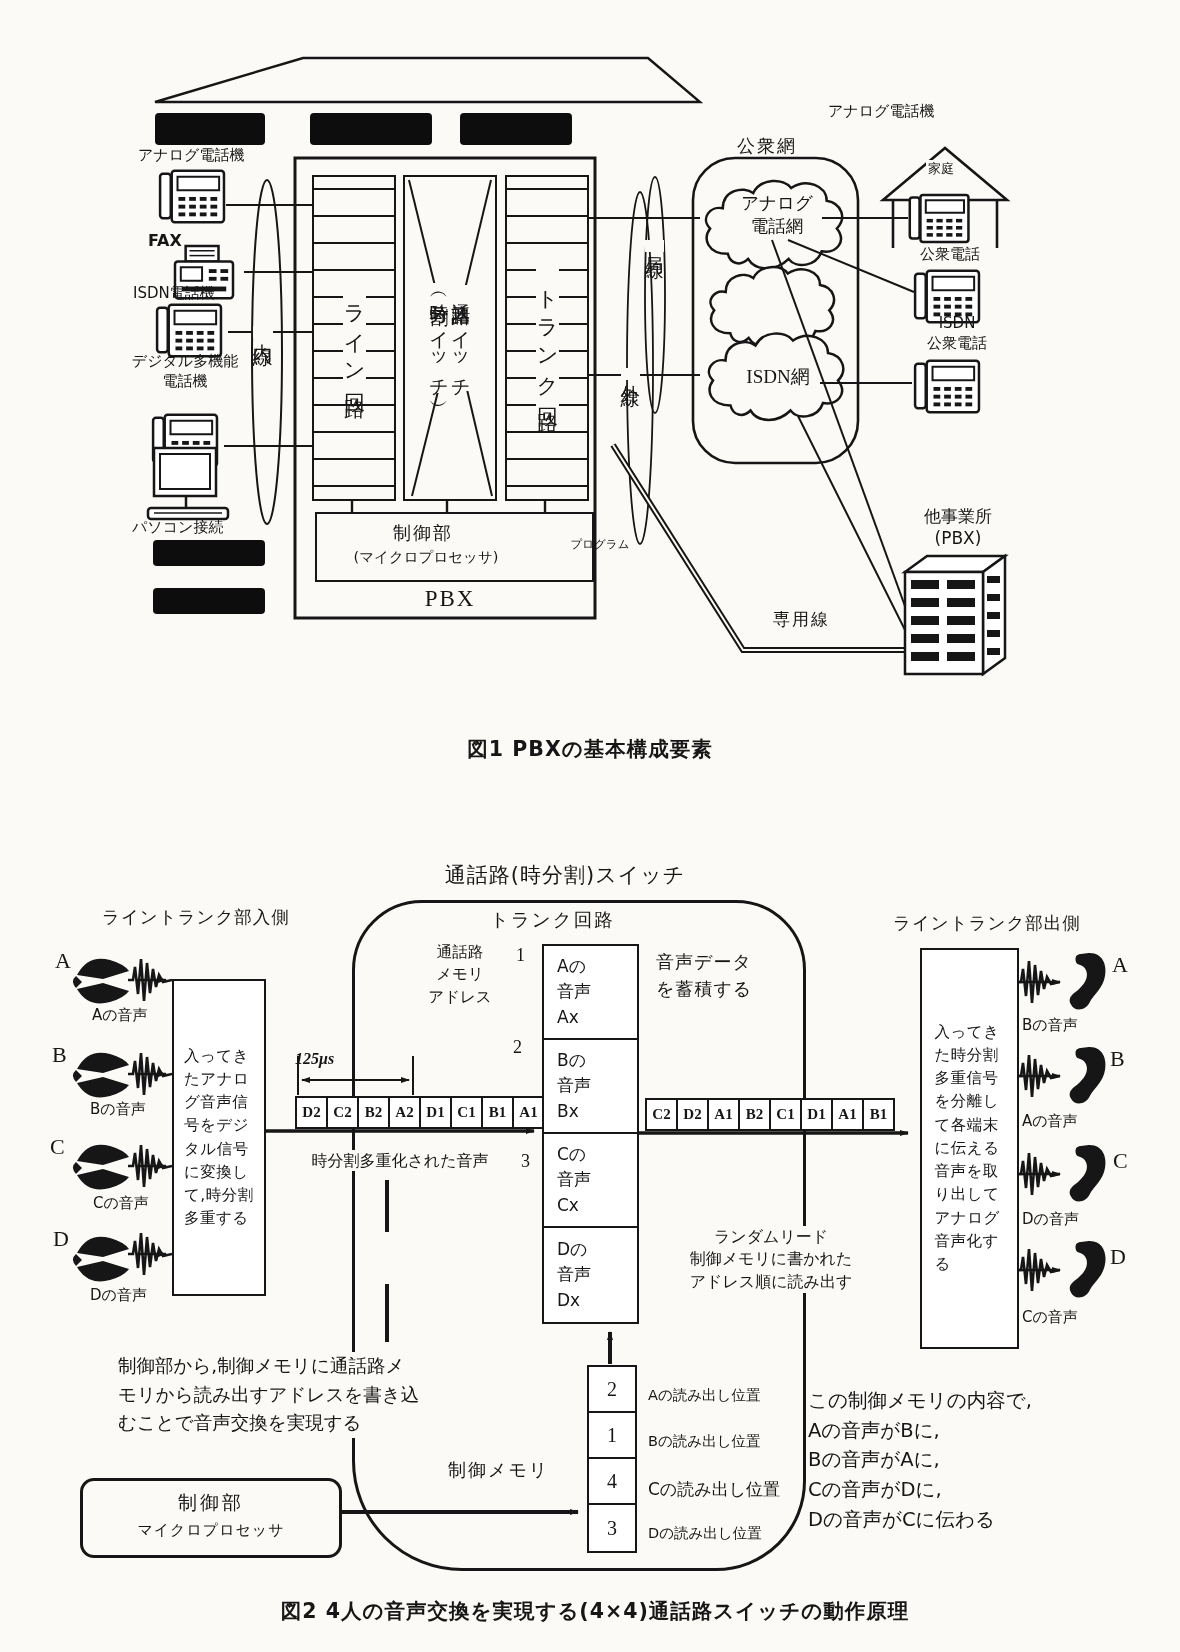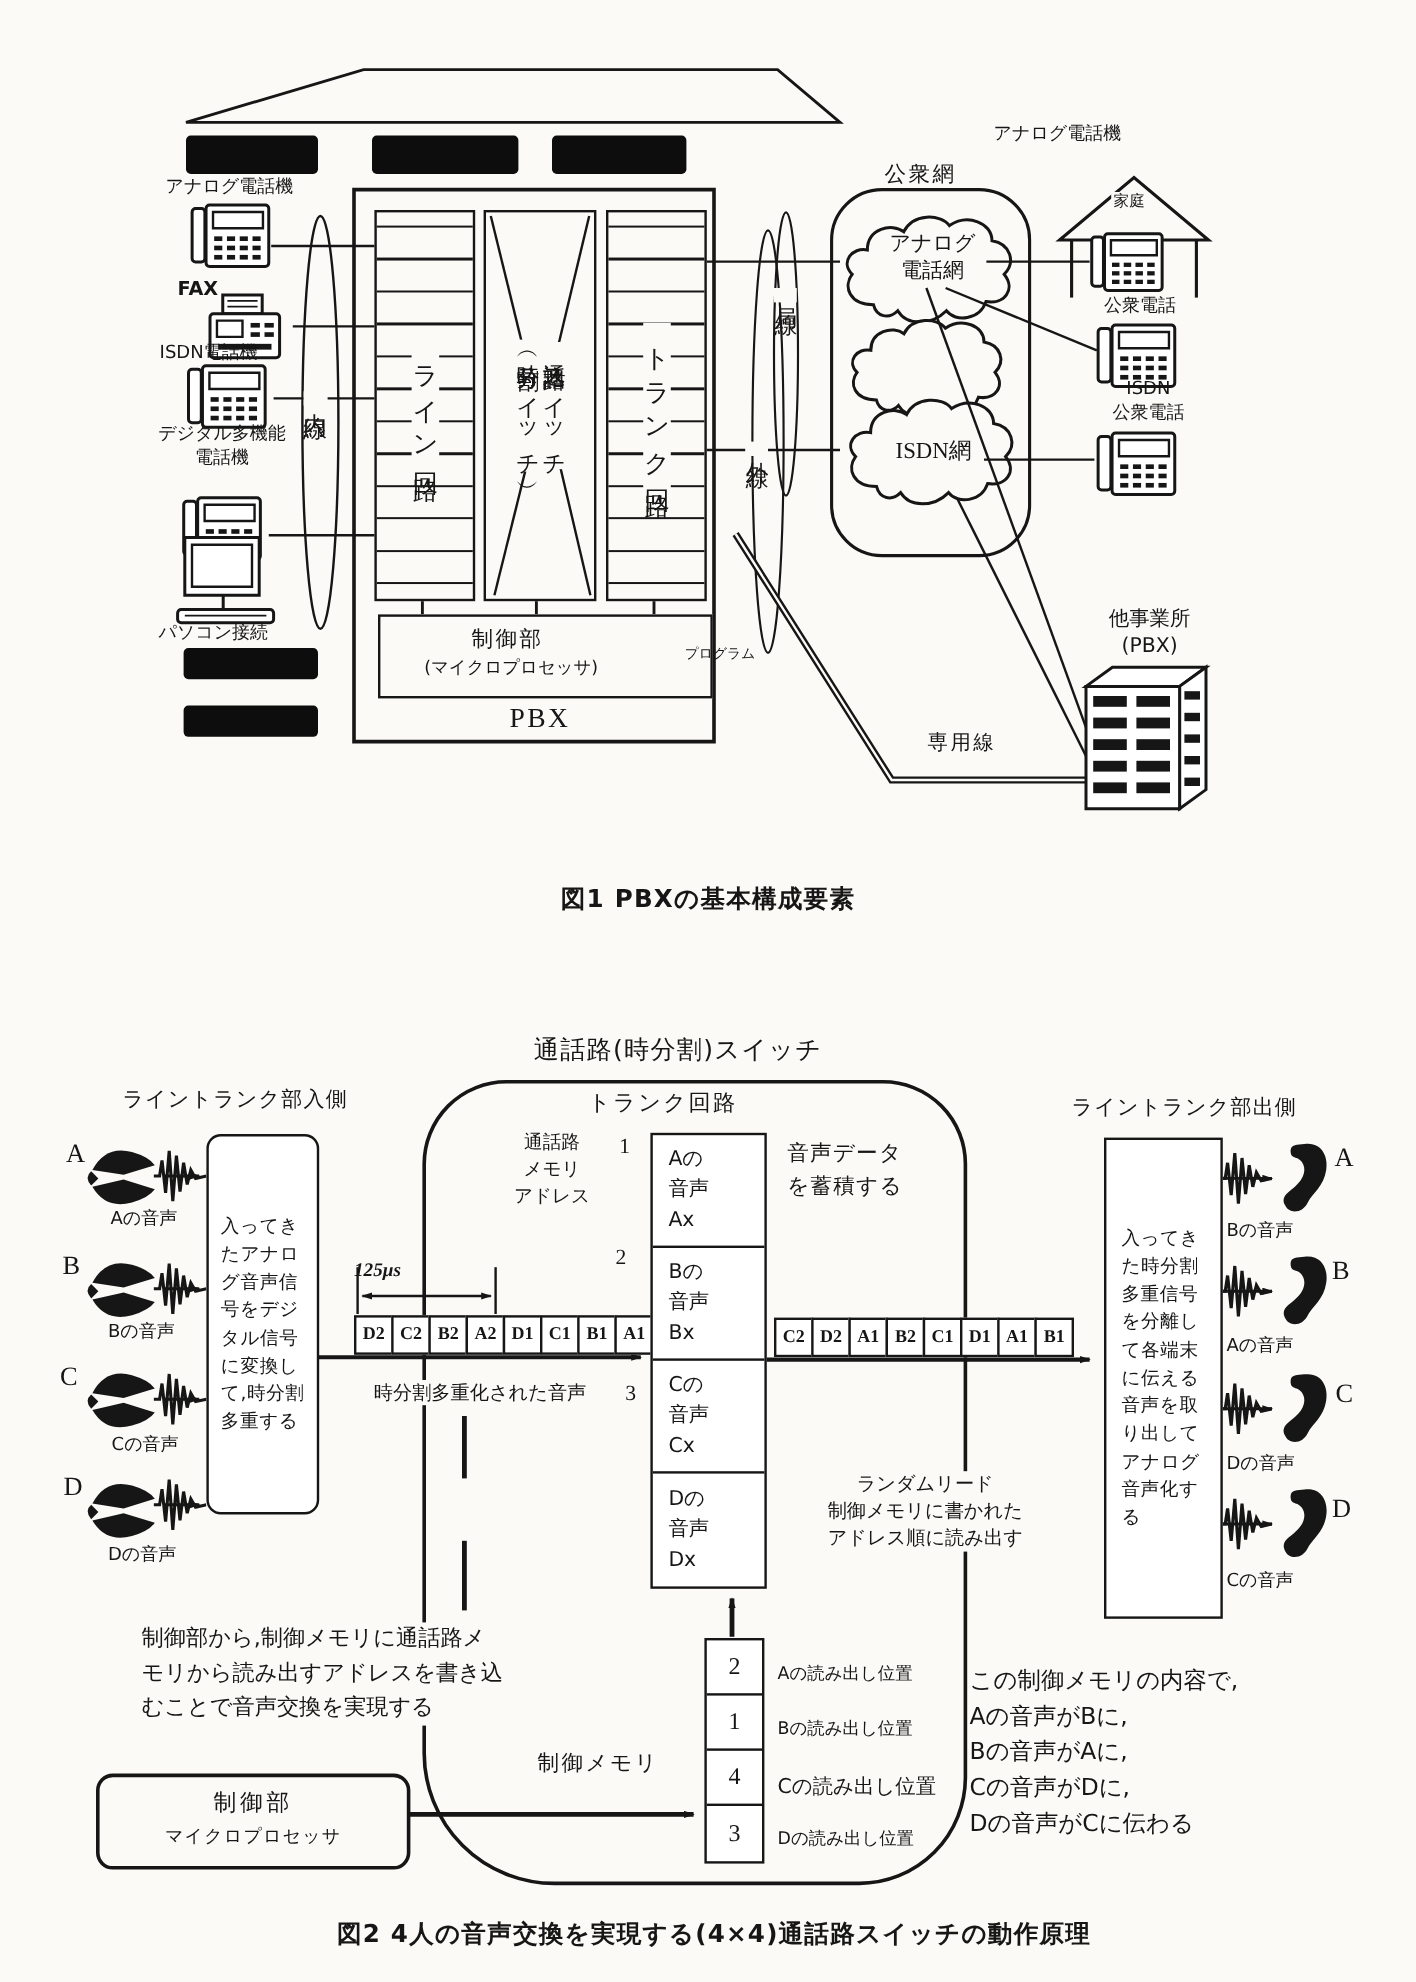--- a/index.html
+++ b/index.html
@@ -328,21 +328,21 @@
   <use href="#sym-ear" x="1064" y="950" width="44" height="64"></use>
   <use href="#sym-ear" x="1064" y="1044" width="44" height="64"></use>
   <use href="#sym-ear" x="1064" y="1142" width="44" height="64"></use>
   <use href="#sym-ear" x="1064" y="1238" width="44" height="64"></use>
 </svg>
 
 <div class="lbl ctr bgp" style="left:430px;top:862px;width:270px;font-size:21px;letter-spacing:1px;">通話路(時分割)スイッチ</div>
 <div class="lbl" style="left:102px;top:906px;font-size:17.5px;letter-spacing:1px;">ライントランク部入側</div>
 <div class="lbl" style="left:893px;top:912px;font-size:17.5px;letter-spacing:1px;">ライントランク部出側</div>
 
-<div class="vbox" style="left:172px;top:945px;width:90px;height:313px;border-radius:12px;">
+<div class="vbox" style="left:172px;top:979px;width:90px;height:313px;">
   <span>入ってきたアナログ音声信号をデジタル信号に変換して,時分割多重する</span>
 </div>
 
 <div class="lbl serif" style="left:55px;top:946px;font-size:22px;">A</div>
 <div class="lbl serif" style="left:52px;top:1040px;font-size:22px;">B</div>
 <div class="lbl serif" style="left:50px;top:1132px;font-size:22px;">C</div>
 <div class="lbl serif" style="left:53px;top:1224px;font-size:22px;">D</div>
 <div class="lbl" style="left:92px;top:1006px;font-size:15px;">Aの音声</div>
 <div class="lbl" style="left:90px;top:1100px;font-size:15px;">Bの音声</div>
 <div class="lbl" style="left:93px;top:1194px;font-size:15px;">Cの音声</div>

